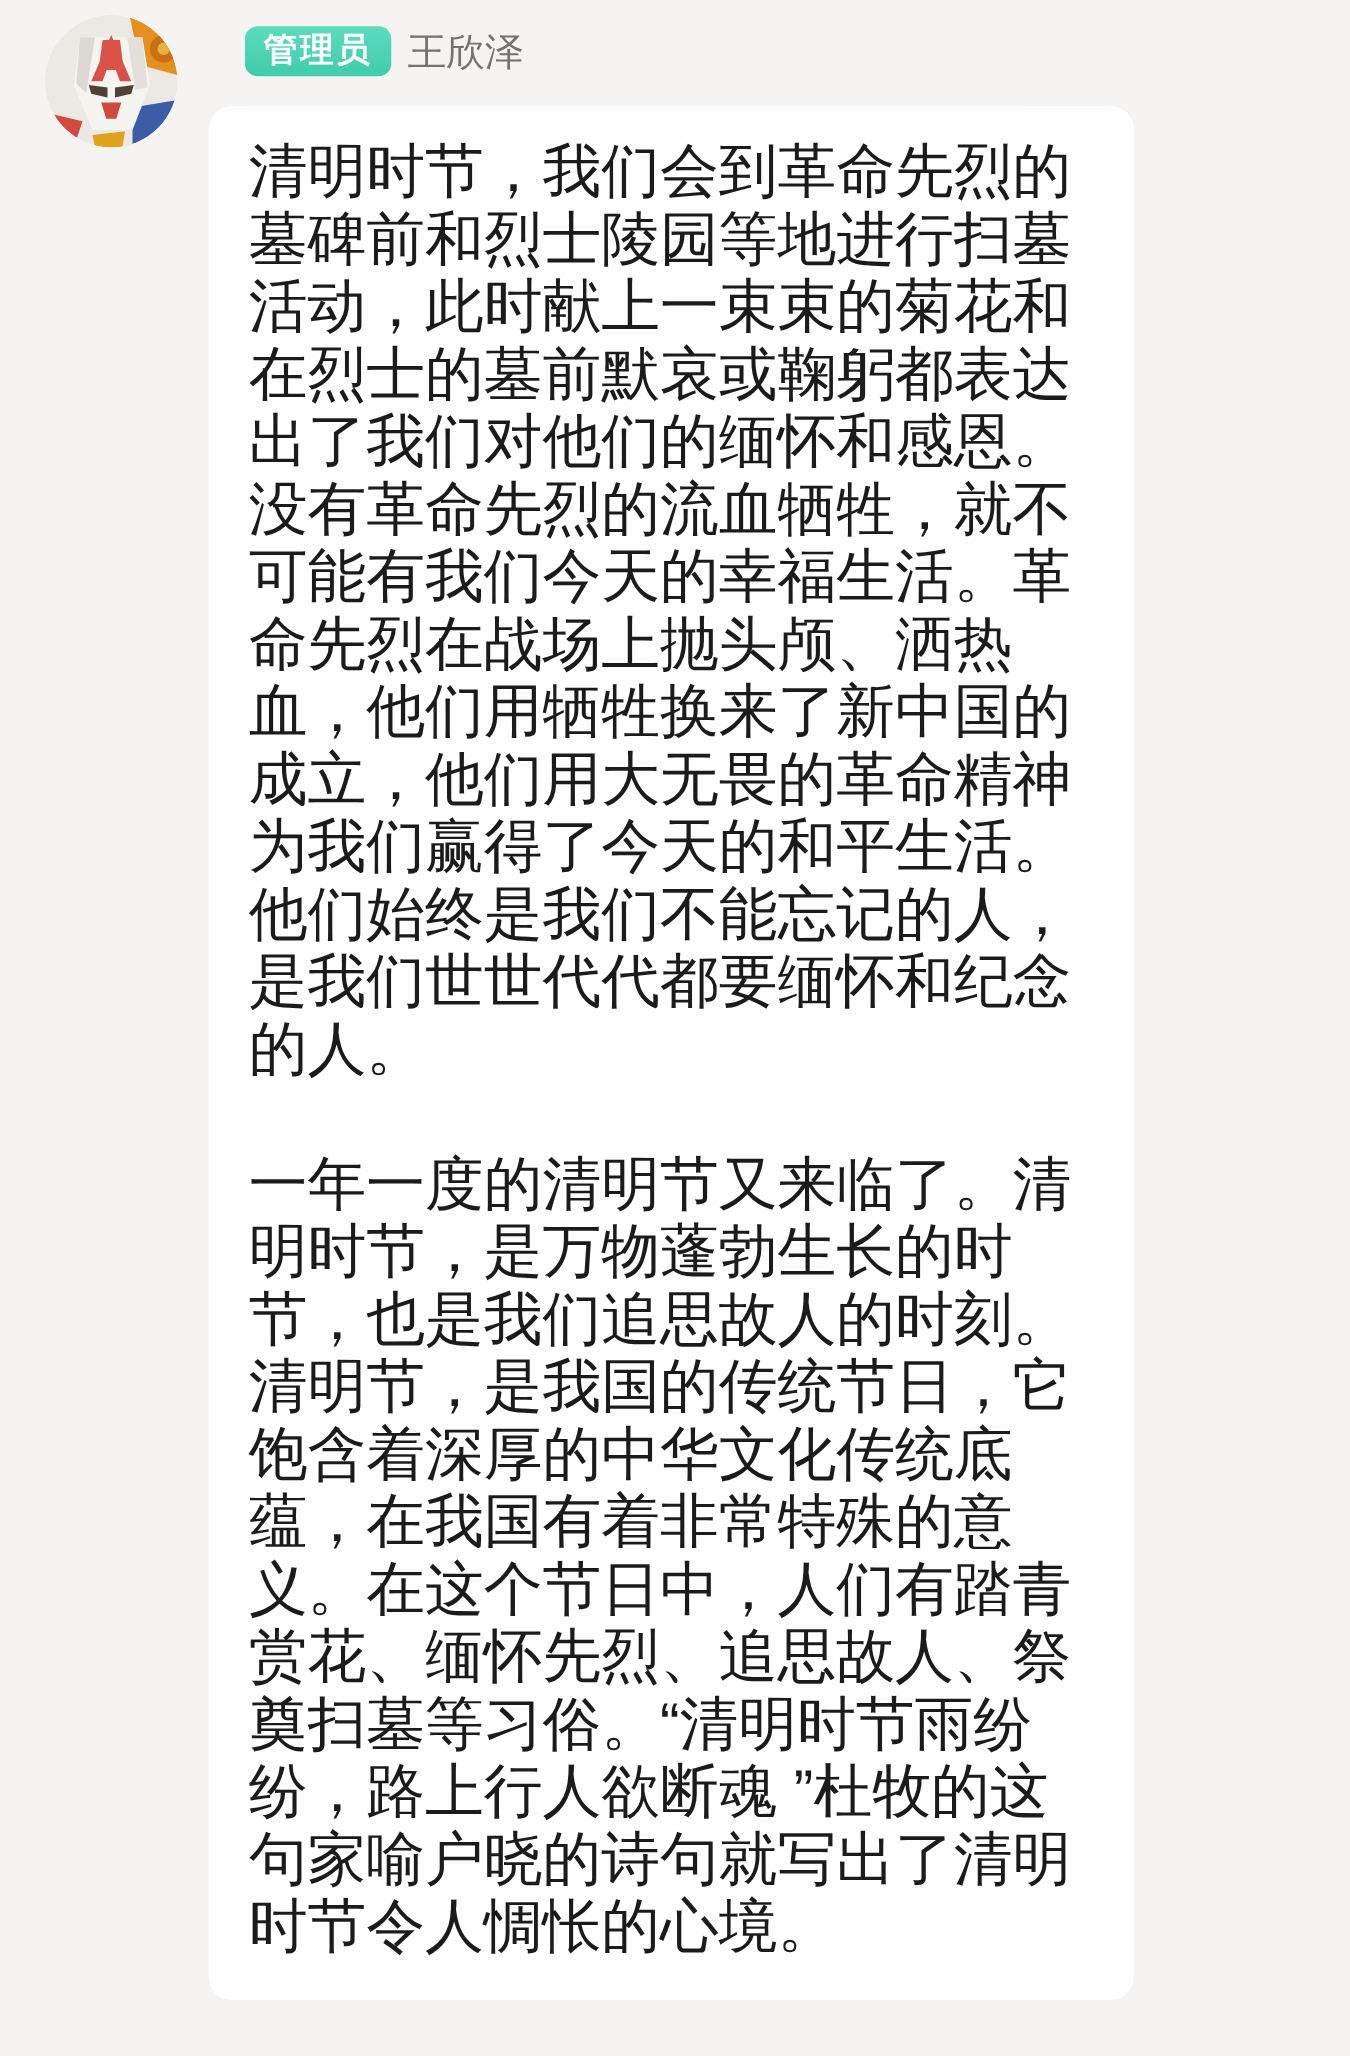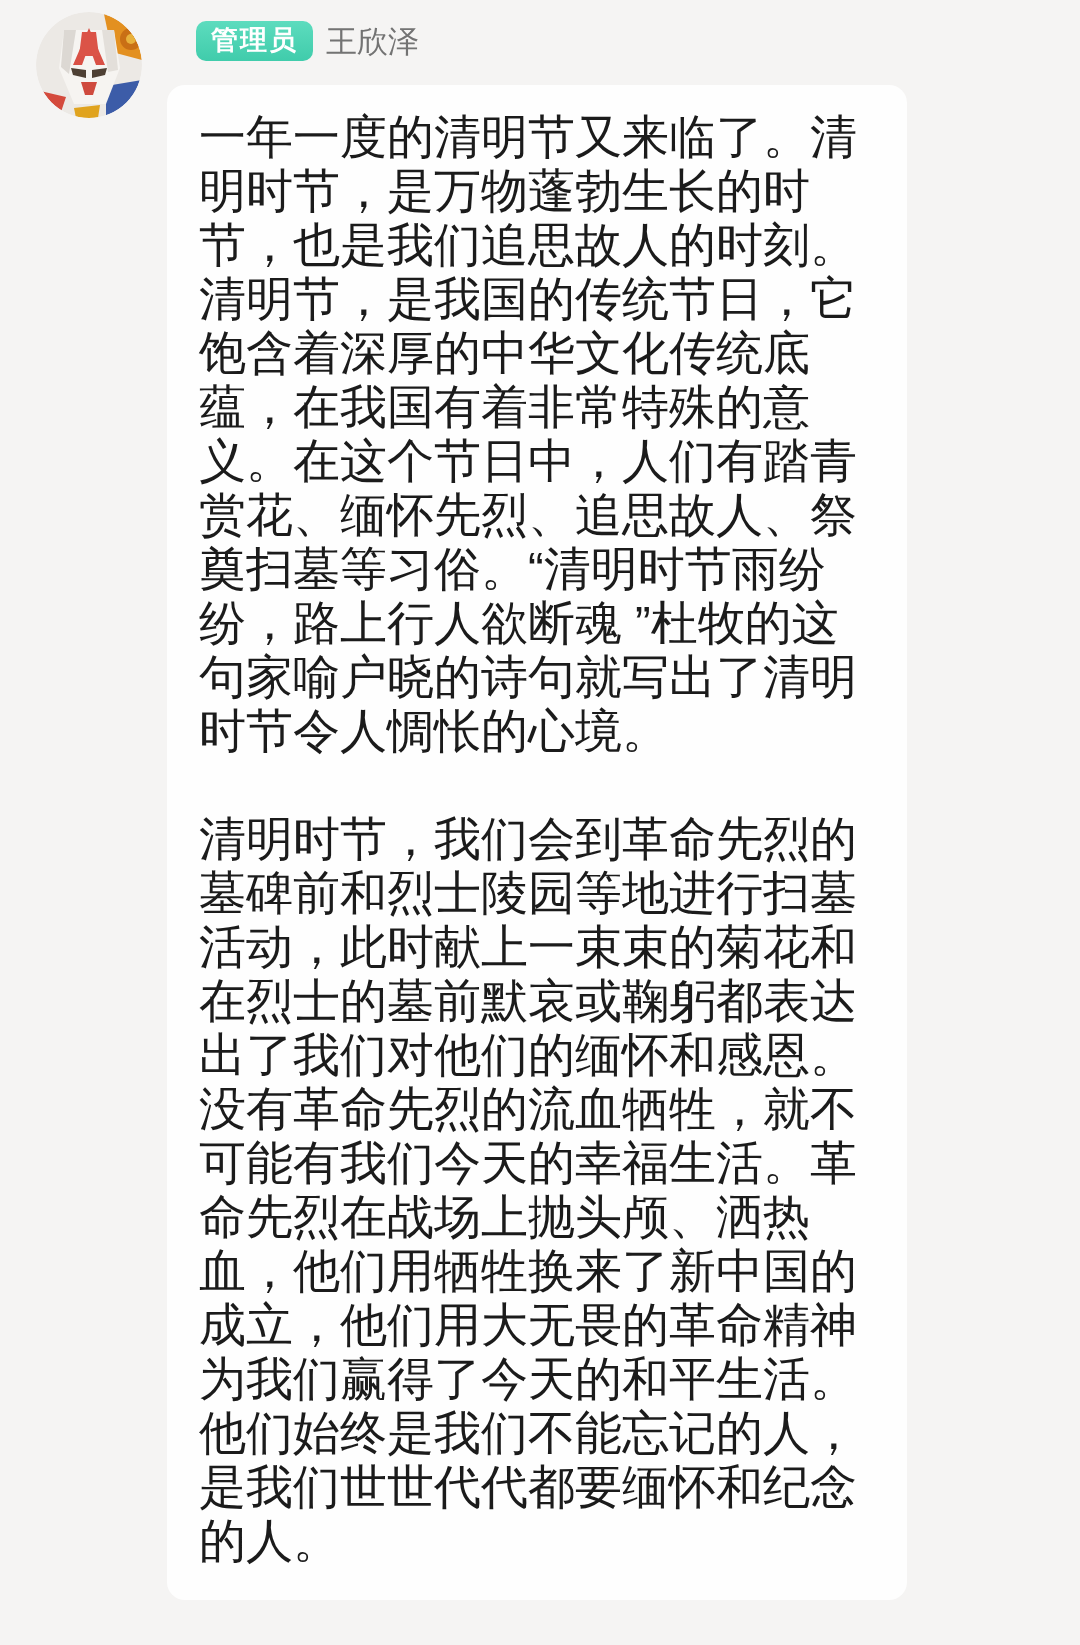--- a/index.html
+++ b/index.html
@@ -113,17 +113,17 @@
       </g>
     </svg>
   </div>
 
   <div class="sender-row">
     <span class="role-badge">管理员</span>
     <span class="sender-name">王欣泽</span>
   </div>
 
   <div class="bubble">
+    <p>清明时节，我们会到革命先烈的墓碑前和烈士陵园等地进行扫墓活动，此时献上一束束的菊花和在烈士的墓前默哀或鞠躬都表达出了我们对他们的缅怀和感恩。没有革命先烈的流血牺牲，就不可能有我们今天的幸福生活。革命先烈在战场上抛头颅、洒热血，他们用牺牲换来了新中国的成立，他们用大无畏的革命精神为我们赢得了今天的和平生活。他们始终是我们不能忘记的人，是我们世世代代都要缅怀和纪念的人。</p>
     <p>一年一度的清明节又来临了。清明时节，是万物蓬勃生长的时节，也是我们追思故人的时刻。清明节，是我国的传统节日，它饱含着深厚的中华文化传统底蕴，在我国有着非常特殊的意义。在这个节日中，人们有踏青赏花、缅怀先烈、追思故人、祭奠扫墓等习俗。“清明时节雨纷纷，路上行人欲断魂 ”杜牧的这句家喻户晓的诗句就写出了清明时节令人惆怅的心境。</p>
-    <p>清明时节，我们会到革命先烈的墓碑前和烈士陵园等地进行扫墓活动，此时献上一束束的菊花和在烈士的墓前默哀或鞠躬都表达出了我们对他们的缅怀和感恩。没有革命先烈的流血牺牲，就不可能有我们今天的幸福生活。革命先烈在战场上抛头颅、洒热血，他们用牺牲换来了新中国的成立，他们用大无畏的革命精神为我们赢得了今天的和平生活。他们始终是我们不能忘记的人，是我们世世代代都要缅怀和纪念的人。</p>
   </div>
 
 </div>
 
 </body></html>

